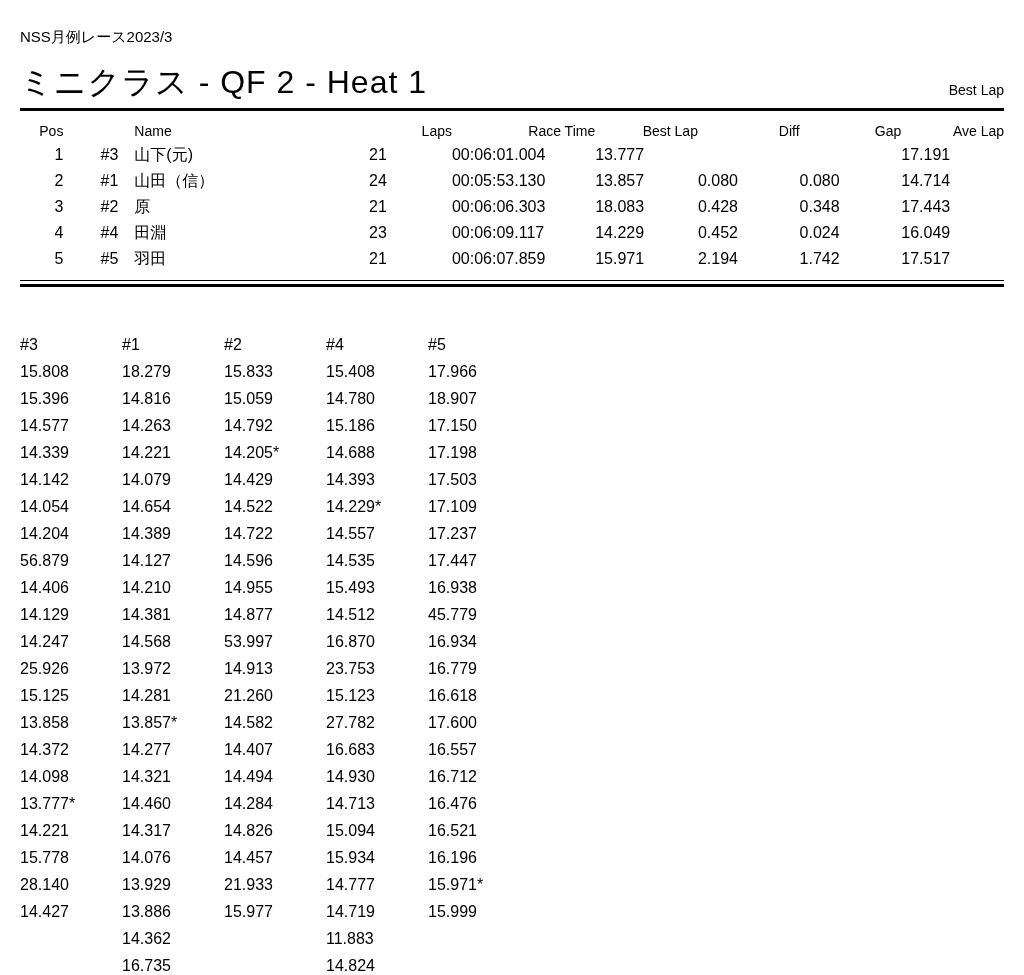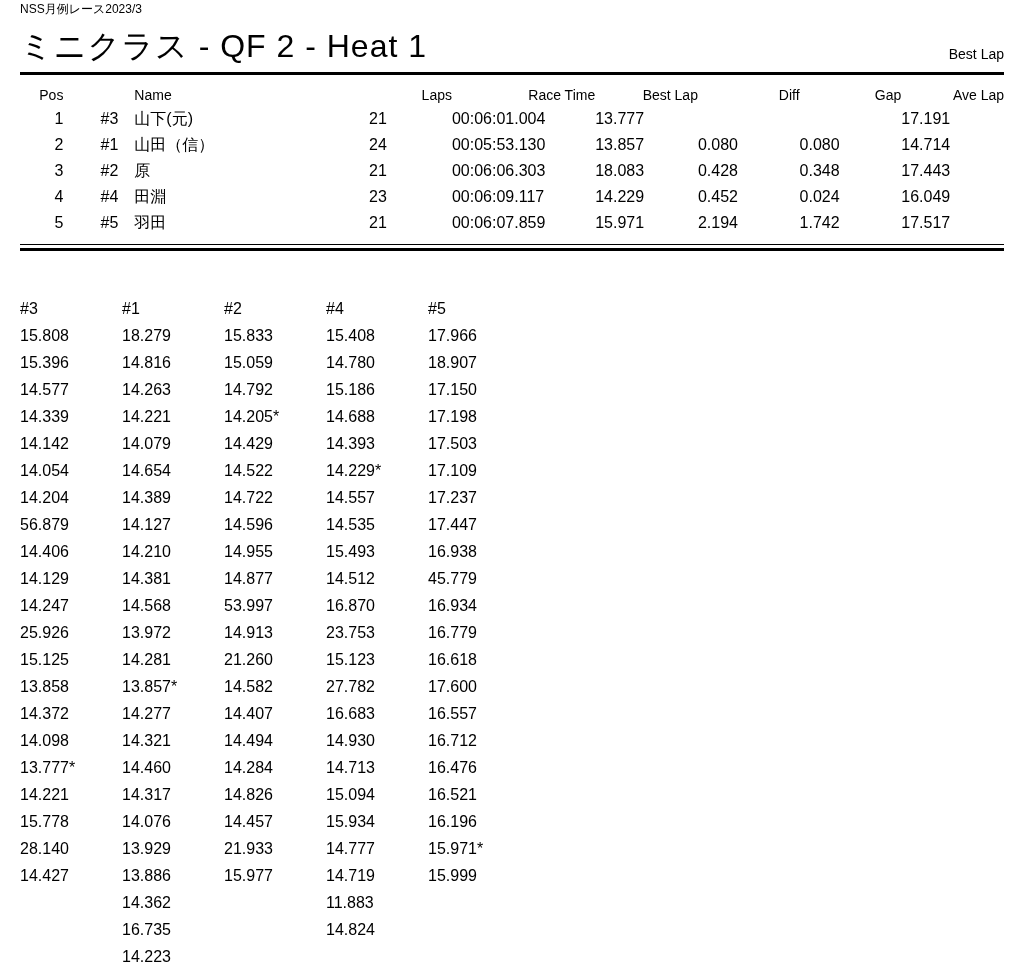--- a/index.html
+++ b/index.html
@@ -20,30 +20,30 @@
     width: 1024px;
     height: 975px;
     padding: 0;
     box-sizing: border-box;
   }
   .header-area {
     position: relative;
     margin: 0 20px;
   }
   .event-title {
-    font-size: 12px;
+    font-size: 15px;
     line-height: 18px;
-    padding-top: 0;
+    padding-top: 28px;
     letter-spacing: 0px;
   }
   .title-row {
     display: flex;
     align-items: flex-end;
     justify-content: space-between;
-    margin-top: 8px;
+    margin-top: 16px;
   }
   .race-title {
     font-size: 32px;
     line-height: 40px;
     letter-spacing: 1px;
     white-space: nowrap;
   }
   .best-lap-label {
     font-size: 14px;
     line-height: 16px;

